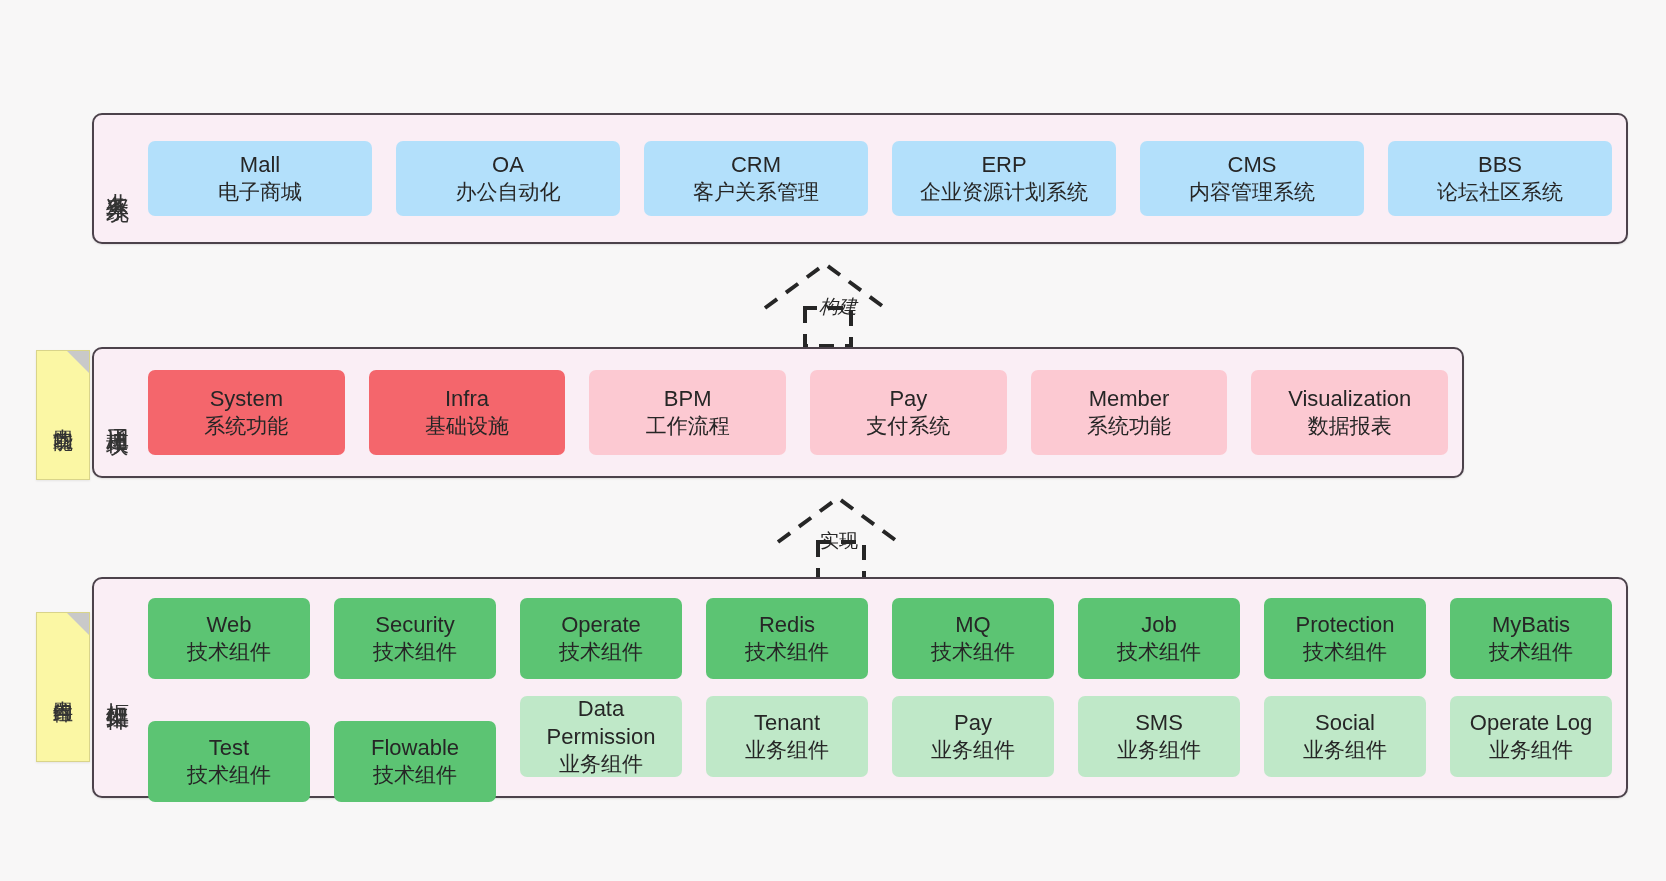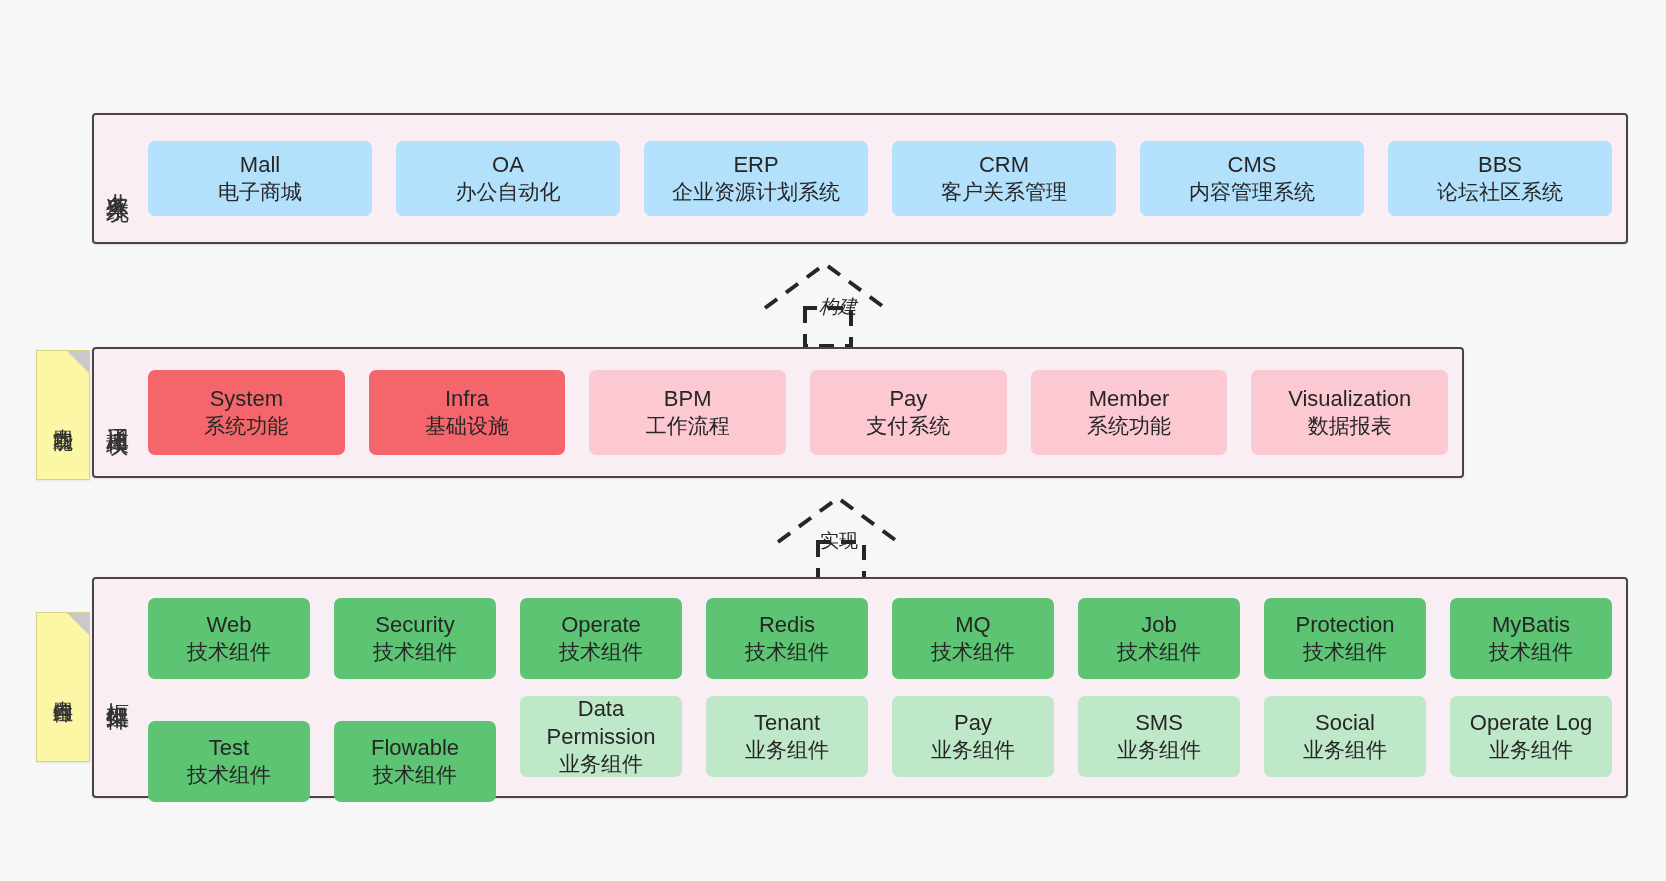--- a/index.html
+++ b/index.html
@@ -14,21 +14,21 @@
     height: 881px;
     background: #f8f7f7;
     overflow: hidden;
   }
 
   
   .layer {
     position: absolute;
     background: #faeef5;
     border: 2px solid #4c424b;
-    border-radius: 4px;
+    border-radius: 10px;
     display: flex;
     align-items: stretch;
     box-shadow: 0 1px 2px rgba(0,0,0,0.10);
   }
   .layer-title {
     flex: 0 0 auto;
     width: 46px;
     display: flex;
     align-items: center;
     justify-content: center;
@@ -138,26 +138,26 @@
       <div class="row">
         <div class="cell c-blue">
           <span class="en">Mall</span>
           <span class="cn">电子商城</span>
         </div>
         <div class="cell c-blue">
           <span class="en">OA</span>
           <span class="cn">办公自动化</span>
         </div>
         <div class="cell c-blue">
+          <span class="en">CRM</span>
+          <span class="cn">客户关系管理</span>
+        </div>
+        <div class="cell c-blue">
           <span class="en">ERP</span>
           <span class="cn">企业资源计划系统</span>
-        </div>
-        <div class="cell c-blue">
-          <span class="en">CRM</span>
-          <span class="cn">客户关系管理</span>
         </div>
         <div class="cell c-blue">
           <span class="en">CMS</span>
           <span class="cn">内容管理系统</span>
         </div>
         <div class="cell c-blue">
           <span class="en">BBS</span>
           <span class="cn">论坛社区系统</span>
         </div>
       </div>

